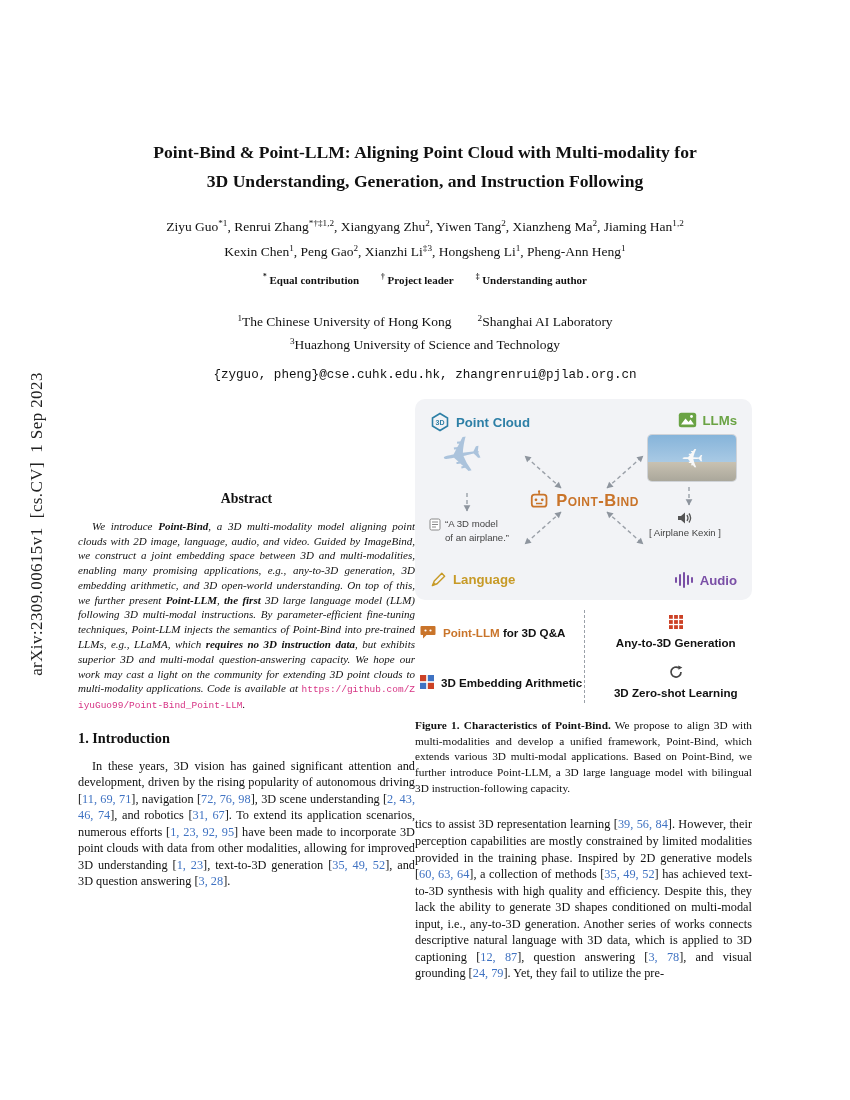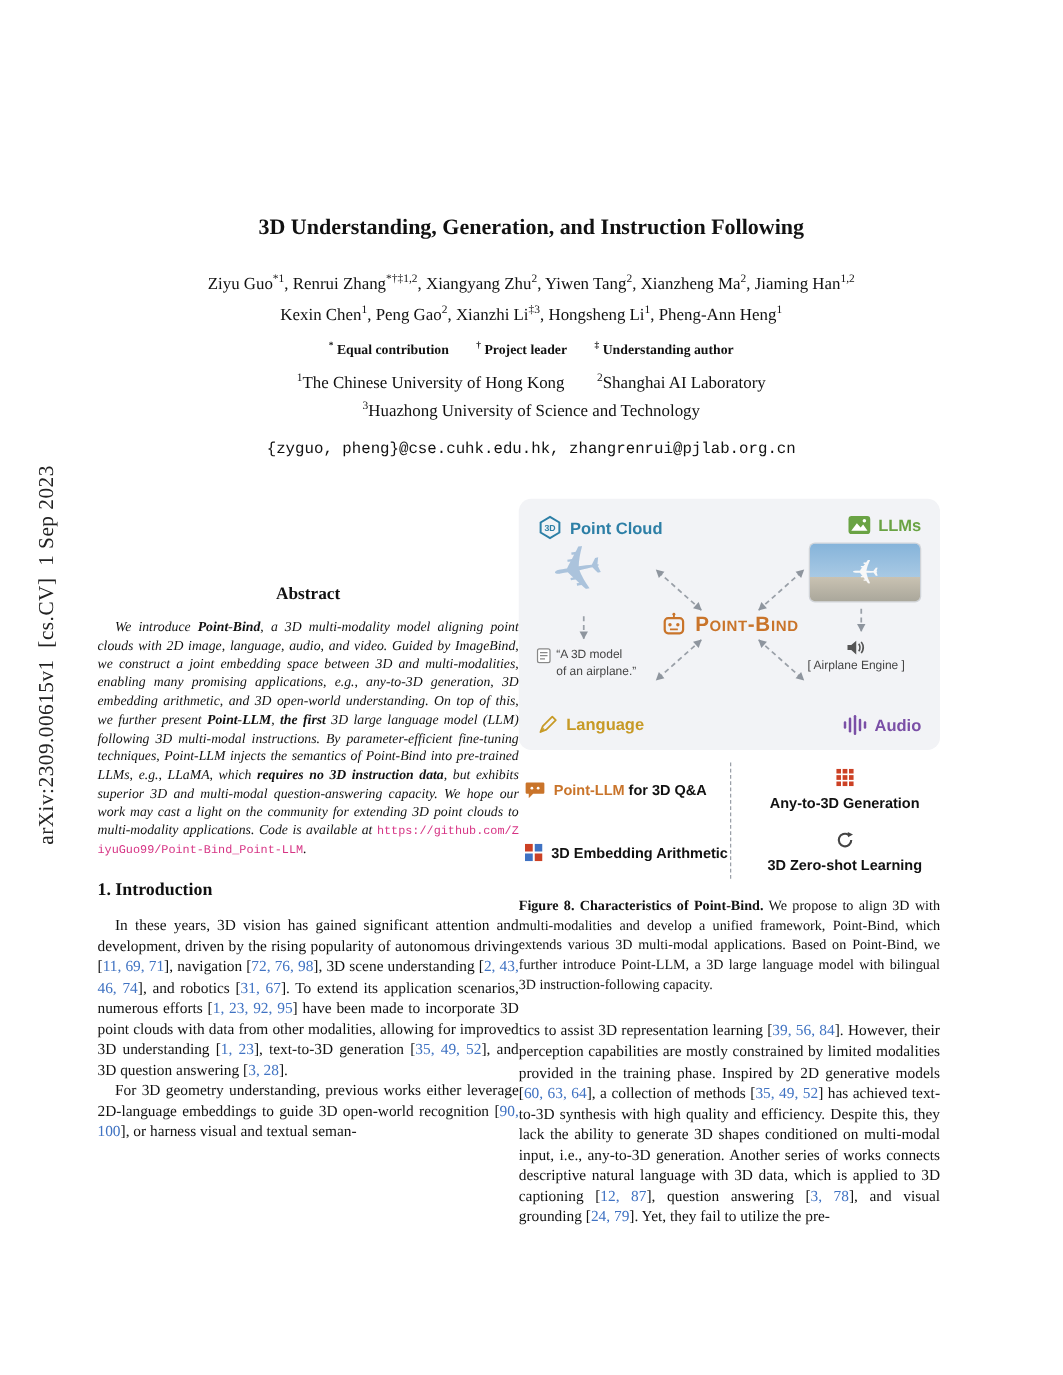--- a/index.html
+++ b/index.html
@@ -11,21 +11,21 @@
   .arxiv-strip { position:absolute; left:-213px; top:514px; width:500px; text-align:center;
     transform:rotate(-90deg); font-size:17px; color:#222; white-space:pre; letter-spacing:.4px; }
 
   
   .header { position:absolute; top:138px; left:70px; width:710px; text-align:center; }
   .title { font-size:17.6px; font-weight:bold; line-height:1.62; }
   .authors { margin-top:20px; font-size:13.5px; line-height:1.85; }
   sup { font-size:68%; vertical-align:super; line-height:0; }
   .footnotes { margin-top:9px; font-size:11px; }
   .fnote { margin:0 11px;font-weight:bold; }
-  .affils { margin-top:9px; font-size:13.5px; line-height:1.7; }
+  .affils { margin-top:25px; font-size:13.5px; line-height:1.7; }
   .affil-item { margin:0 13px; }
   .emails { margin-top:11px; font-family:"Liberation Mono","DejaVu Sans Mono",monospace; font-size:12.6px; }
 
   
   .columns { position:absolute; top:399px; left:78px; width:710px; display:flex; align-items:center; }
   .col { width:337px; }
   .abstract-head { text-align:center; font-size:13.8px; font-weight:bold; margin-bottom:12px; }
   .abstract-text { font-style:italic; font-size:11px; line-height:1.345; text-align:justify; text-indent:14px; }
   .seg-b { font-weight:bold; }
   .seg-cite { color:var(--cite); }
@@ -71,21 +71,21 @@
 </style>
 </head>
 <body>
 
 <div class="page">
 
   <div class="arxiv-strip">arXiv:2309.00615v1  [cs.CV]  1 Sep 2023</div>
 
   <div class="header">
     <h1 class="title">
-      <br>
+      <span>Point-Bind &amp; Point-LLM: Aligning Point Cloud with Multi-modality for</span><br>
       <span>3D Understanding, Generation, and Instruction Following</span>
     </h1>
 
     <div class="authors"><span class="author"><span>Ziyu Guo</span><sup>*1</sup><span>, </span></span><span class="author"><span>Renrui Zhang</span><sup>*†‡1,2</sup><span>, </span></span><span class="author"><span>Xiangyang Zhu</span><sup>2</sup><span>, </span></span><span class="author"><span>Yiwen Tang</span><sup>2</sup><span>, </span></span><span class="author"><span>Xianzheng Ma</span><sup>2</sup><span>, </span></span><span class="author"><span>Jiaming Han</span><sup>1,2</sup><span></span></span></div>
     <div class="authors" style="margin-top:0"><span class="author"><span>Kexin Chen</span><sup>1</sup><span>, </span></span><span class="author"><span>Peng Gao</span><sup>2</sup><span>, </span></span><span class="author"><span>Xianzhi Li</span><sup>‡3</sup><span>, </span></span><span class="author"><span>Hongsheng Li</span><sup>1</sup><span>, </span></span><span class="author"><span>Pheng-Ann Heng</span><sup>1</sup><span></span></span></div>
 
     <div class="footnotes"><span class="fnote"><sup>*</sup> <span>Equal contribution</span></span><span class="fnote"><sup>†</sup> <span>Project leader</span></span><span class="fnote"><sup>‡</sup> <span>Understanding author</span></span></div>
 
     <div class="affils"><span class="affil-item"><sup>1</sup><span>The Chinese University of Hong Kong</span></span><span class="affil-item"><sup>2</sup><span>Shanghai AI Laboratory</span></span></div>
     <div class="affils" style="margin-top:0"><span class="affil-item"><sup>3</sup><span>Huazhong University of Science and Technology</span></span></div>
@@ -94,21 +94,20 @@
   </div>
 
   <div class="columns">
 
     <div class="col">
       <h2 class="abstract-head">Abstract</h2>
       <p class="abstract-text"><span>We introduce </span><span class="seg-b">Point-Bind</span><span>, a 3D multi-modality model aligning point clouds with 2D image, language, audio, and video. Guided by ImageBind, we construct a joint embedding space between 3D and multi-modalities, enabling many promising applications, e.g., any-to-3D generation, 3D embedding arithmetic, and 3D open-world understanding. On top of this, we further present </span><span class="seg-b">Point-LLM</span><span>, </span><span class="seg-b">the first</span><span> 3D large language model (LLM) following 3D multi-modal instructions. By parameter-efficient fine-tuning techniques, Point-LLM injects the semantics of Point-Bind into pre-trained LLMs, e.g., LLaMA, which </span><span class="seg-b">requires no 3D instruction data</span><span>, but exhibits superior 3D and multi-modal question-answering capacity. We hope our work may cast a light on the community for extending 3D point clouds to multi-modality applications. Code is available at </span><span class="seg-link">https://github.com/ZiyuGuo99/Point-Bind_Point-LLM</span><span>.</span></p>
 
       <h2 class="section-head">1. Introduction</h2>
       <p class="body-text indent"><span>In these years, 3D vision has gained significant attention and development, driven by the rising popularity of autonomous driving [</span><span class="seg-cite">11, 69, 71</span><span>], navigation [</span><span class="seg-cite">72, 76, 98</span><span>], 3D scene understanding [</span><span class="seg-cite">2, 43, 46, 74</span><span>], and robotics [</span><span class="seg-cite">31, 67</span><span>]. To extend its application scenarios, numerous efforts [</span><span class="seg-cite">1, 23, 92, 95</span><span>] have been made to incorporate 3D point clouds with data from other modalities, allowing for improved 3D understanding [</span><span class="seg-cite">1, 23</span><span>], text-to-3D generation [</span><span class="seg-cite">35, 49, 52</span><span>], and 3D question answering [</span><span class="seg-cite">3, 28</span><span>].</span></p>
-      <p class="body-text indent"><span>For 3D geometry understanding, previous works either leverage 2D-language embeddings to guide 3D open-world recognition [</span><span class="seg-cite">90, 100</span><span>], or harness visual and textual seman-</span></p>
     </div>
 
     <div class="col">
       <figure>
         <div class="fig-box">
 
           <svg class="arrows" viewBox="0 0 337 201">
             <defs>
               <marker id="ah" viewBox="0 0 8 8" refX="6.5" refY="4" markerWidth="5.5" markerHeight="5.5" orient="auto-start-reverse">
                 <path d="M0.5,0.5 L7,4 L0.5,7.5 Z" fill="#8e959e"></path>
@@ -168,21 +167,21 @@
             </svg>
             <span><span>“A 3D model</span><br><span>of an airplane.”</span></span>
           </div>
 
           <div class="audio-tag">
             <svg width="16" height="14" viewBox="0 0 16 14">
               <polygon points="1,5 4,5 8,1.5 8,12.5 4,9 1,9" fill="#555"></polygon>
               <path d="M10 4 q2 3 0 6" stroke="#555" fill="none" stroke-width="1.3"></path>
               <path d="M12 2.5 q3.2 4.5 0 9" stroke="#555" fill="none" stroke-width="1.3"></path>
             </svg>
-            <div>[ Airplane Engine ]</div>
+            <div>[ Airplane Kexin ]</div>
           </div>
 
           <div class="modal lang">
             <svg width="17" height="17" viewBox="0 0 18 18">
               <path d="M2.5 15.5 L4.5 10.5 L12.5 2.5 L15.5 5.5 L7.5 13.5 Z" fill="none" stroke="currentColor" stroke-width="1.5" stroke-linejoin="round"></path>
               <line x1="2.5" y1="15.5" x2="5.5" y2="12.5" stroke="currentColor" stroke-width="1.2"></line>
             </svg>
             <span>Language</span>
           </div>
 
@@ -239,19 +238,19 @@
 
           <div class="feature right">
             <svg width="14" height="14" viewBox="0 0 14 14">
               <path d="M12 7 a5 5 0 1 1 -2.2-4.1" fill="none" stroke="#444" stroke-width="1.7"></path>
               <polygon points="9.2,0.6 13.4,2.6 9.4,4.8" fill="#444"></polygon>
             </svg>
             <span><span class="feat-colored"></span><span>3D Zero-shot Learning</span></span>
           </div>
         </div>
 
-        <figcaption><span class="seg-b">Figure 8. Characteristics of Point-Bind.</span><span> We propose to align 3D with multi-modalities and develop a unified framework, Point-Bind, which extends various 3D multi-modal applications. Based on Point-Bind, we further introduce Point-LLM, a 3D large language model with bilingual 3D instruction-following capacity.</span></figcaption>
+        <figcaption><span class="seg-b">Figure 1. Characteristics of Point-Bind.</span><span> We propose to align 3D with multi-modalities and develop a unified framework, Point-Bind, which extends various 3D multi-modal applications. Based on Point-Bind, we further introduce Point-LLM, a 3D large language model with bilingual 3D instruction-following capacity.</span></figcaption>
       </figure>
 
       <p class="body-text rightcol-text"><span>tics to assist 3D representation learning [</span><span class="seg-cite">39, 56, 84</span><span>]. However, their perception capabilities are mostly constrained by limited modalities provided in the training phase. Inspired by 2D generative models [</span><span class="seg-cite">60, 63, 64</span><span>], a collection of methods [</span><span class="seg-cite">35, 49, 52</span><span>] has achieved text-to-3D synthesis with high quality and efficiency. Despite this, they lack the ability to generate 3D shapes conditioned on multi-modal input, i.e., any-to-3D generation. Another series of works connects descriptive natural language with 3D data, which is applied to 3D captioning [</span><span class="seg-cite">12, 87</span><span>], question answering [</span><span class="seg-cite">3, 78</span><span>], and visual grounding [</span><span class="seg-cite">24, 79</span><span>]. Yet, they fail to utilize the pre-</span></p>
     </div>
   </div>
 </div>
 
 </body></html>

